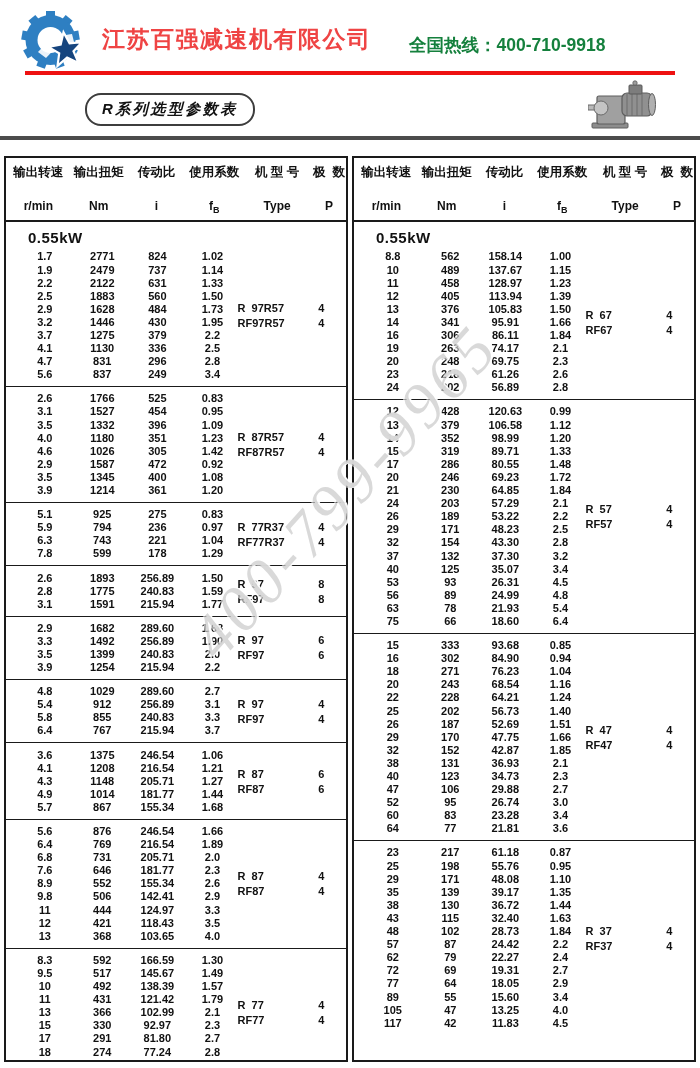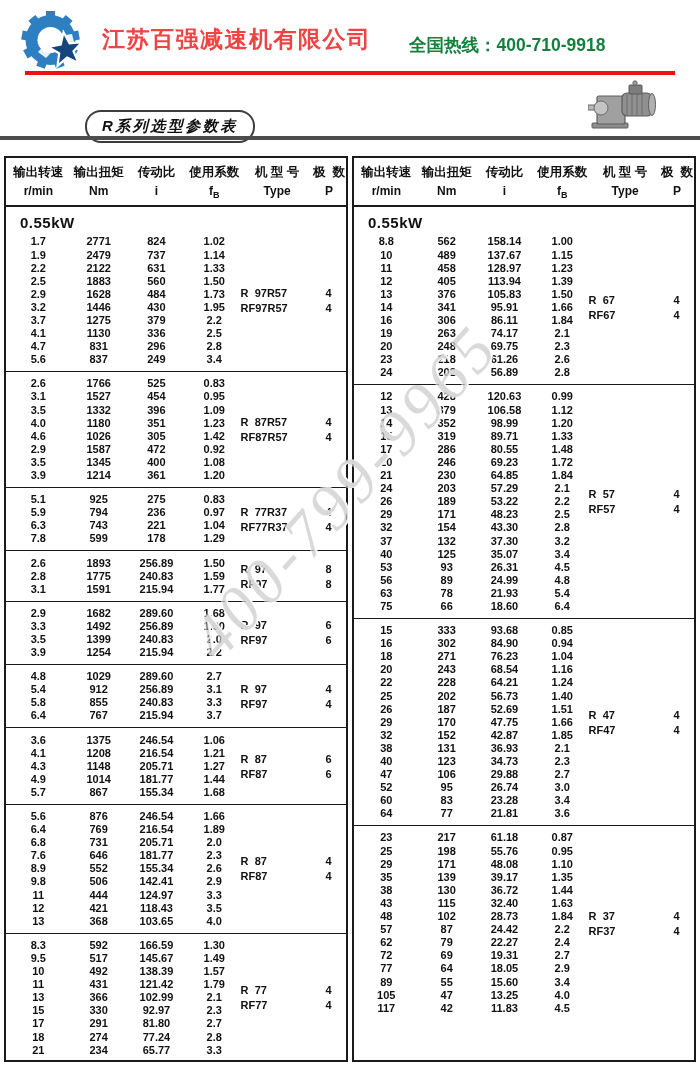--- a/index.html
+++ b/index.html
@@ -6,35 +6,35 @@
   body{
     width:700px;height:1068px;position:relative;overflow:hidden;
     font-family:"Liberation Sans","DejaVu Sans",sans-serif;color:#111;
   }
   
   .logo{position:absolute;left:14px;top:8px;width:84px;height:72px;}
   .company{position:absolute;left:102px;top:24px;font-size:23px;font-weight:bold;
     letter-spacing:1.5px;color:#ef4444;}
   .hotline{position:absolute;left:402px;top:33px;font-size:17.5px;font-weight:bold;color:#15803d;margin-left:7px;}
   .redline{position:absolute;left:25px;right:25px;top:71px;height:3.5px;background:#ee1111;}
-  .titlebox{position:absolute;left:85px;top:110px;border:2px solid #3d3d3d;border-radius:16px;
+  .titlebox{position:absolute;left:85px;top:93px;border:2px solid #3d3d3d;border-radius:16px;
     padding:5px 15px;font-size:15px;font-weight:bold;font-style:italic;letter-spacing:2.5px;background:#fff;}
   .product{position:absolute;left:588px;top:80px;width:72px;height:54px;}
   .grayline{position:absolute;left:0;top:136px;width:700px;height:3.5px;background:#4c4c4c;}
   
   .tables{position:absolute;left:4px;right:4px;top:156px;height:906px;display:flex;gap:4px;}
   .table{flex:1;border:2px solid #1a1a1a;display:flex;flex-direction:column;background:#fff;overflow:hidden;}
   .thead{display:grid;grid-template-columns:19% 16.5% 17.5% 16.5% 20.5% 10%;
     border-bottom:2px solid #1a1a1a;padding:6px 0 5px;}
   .hcell{text-align:center;}
   .hzh{font-size:12.5px;font-weight:bold;white-space:pre;}
-  .hsub{font-size:12px;font-weight:bold;margin-top:3px;}
+  .hsub{font-size:12px;font-weight:bold;margin-top:18px;}
   .subscr{font-size:9px;vertical-align:sub;}
   .tbody{flex:1;display:flex;flex-direction:column;}
-  .section{border-top:1.5px solid #1a1a1a;padding:5px 0;}
+  .section{border-top:1.5px solid #1a1a1a;padding:5px 8px;}
   .section.first{border-top:none;}
   .section.last{flex:1;}
   .power{font-size:15px;font-weight:bold;padding:2px 0 4px 14px;letter-spacing:.5px;}
   .rowswrap{position:relative;}
   .row{display:grid;grid-template-columns:19% 16.5% 17.5% 16.5% 20.5% 10%;height:13.1px;align-items:center;}
   .cell{font-size:11px;font-weight:bold;text-align:center;line-height:13px;}
   .typeblock{position:absolute;left:69%;width:31%;top:50%;transform:translateY(-50%);}
   .tline{display:flex;align-items:center;height:15px;}
   .ttype{flex:1;font-size:11px;font-weight:bold;white-space:pre;text-align:left;}
   .tpole{width:33%;font-size:11px;font-weight:bold;text-align:center;}

